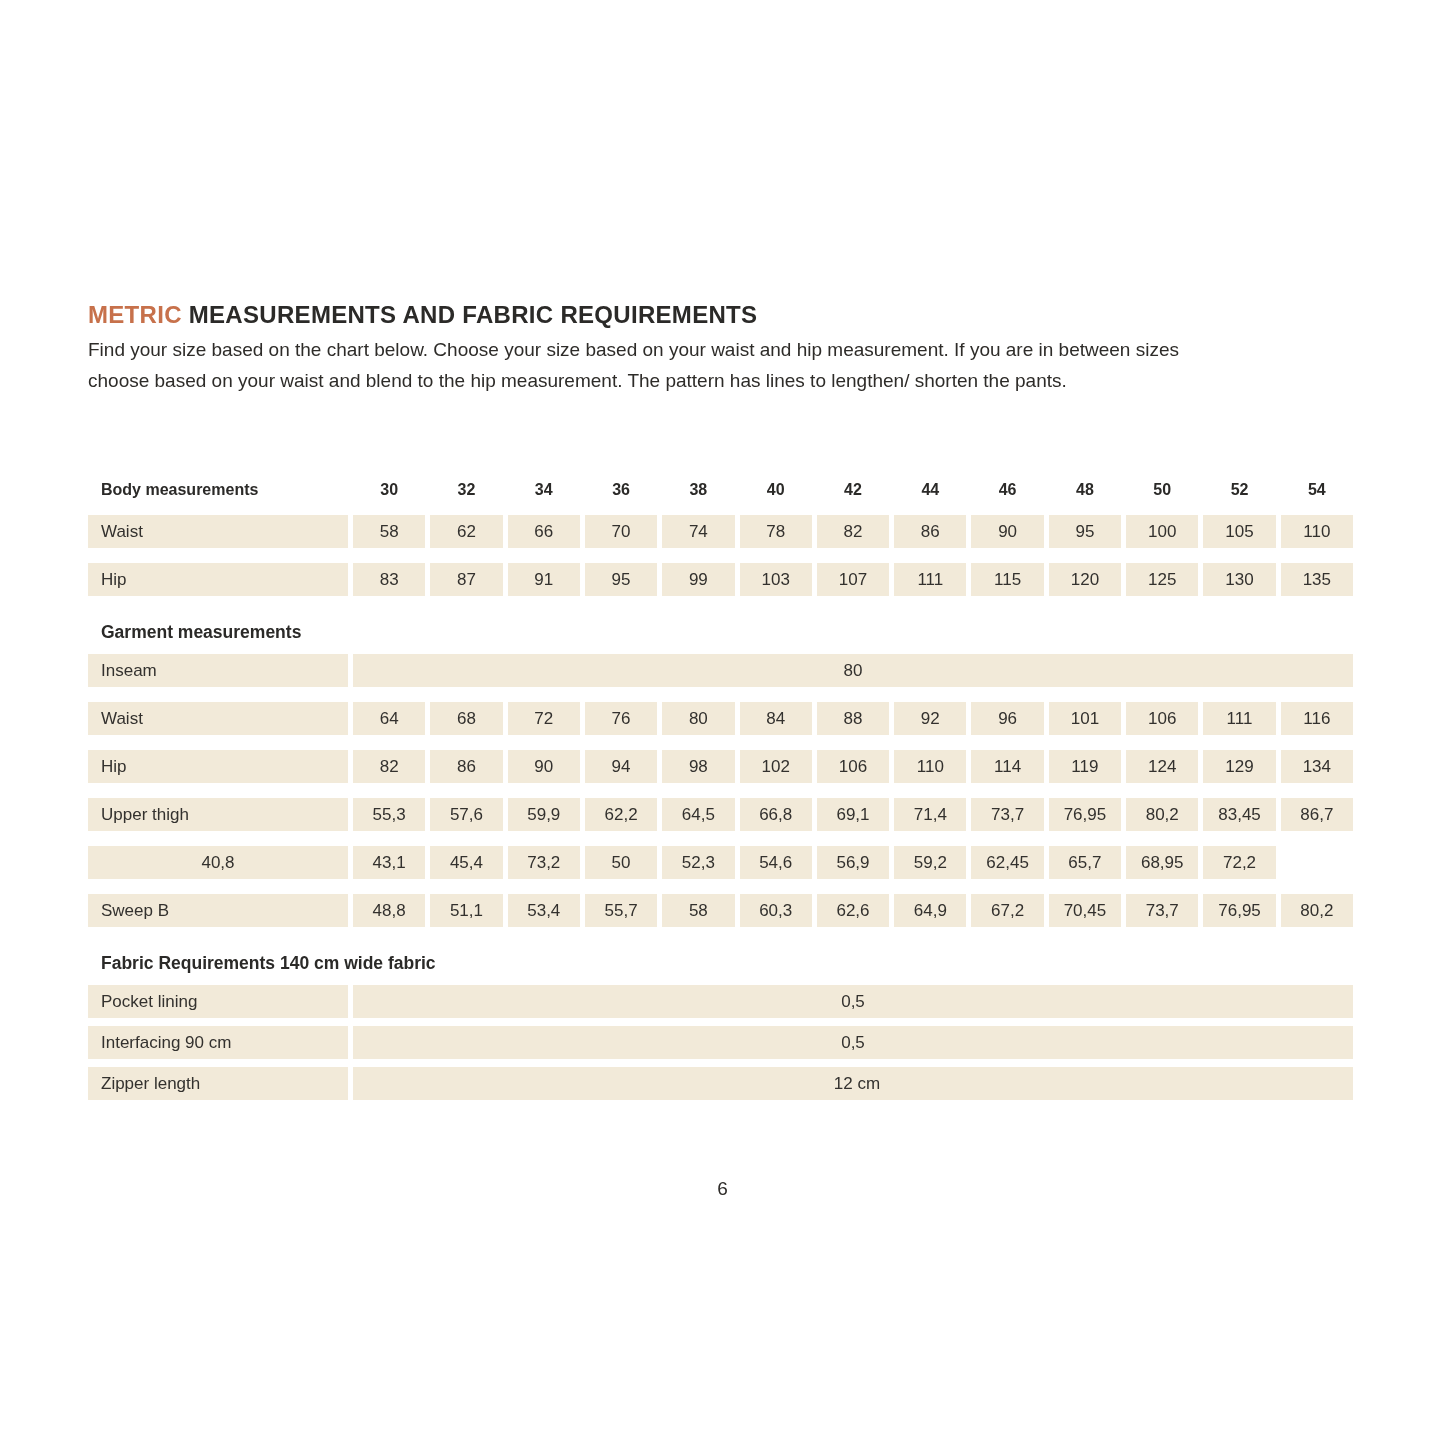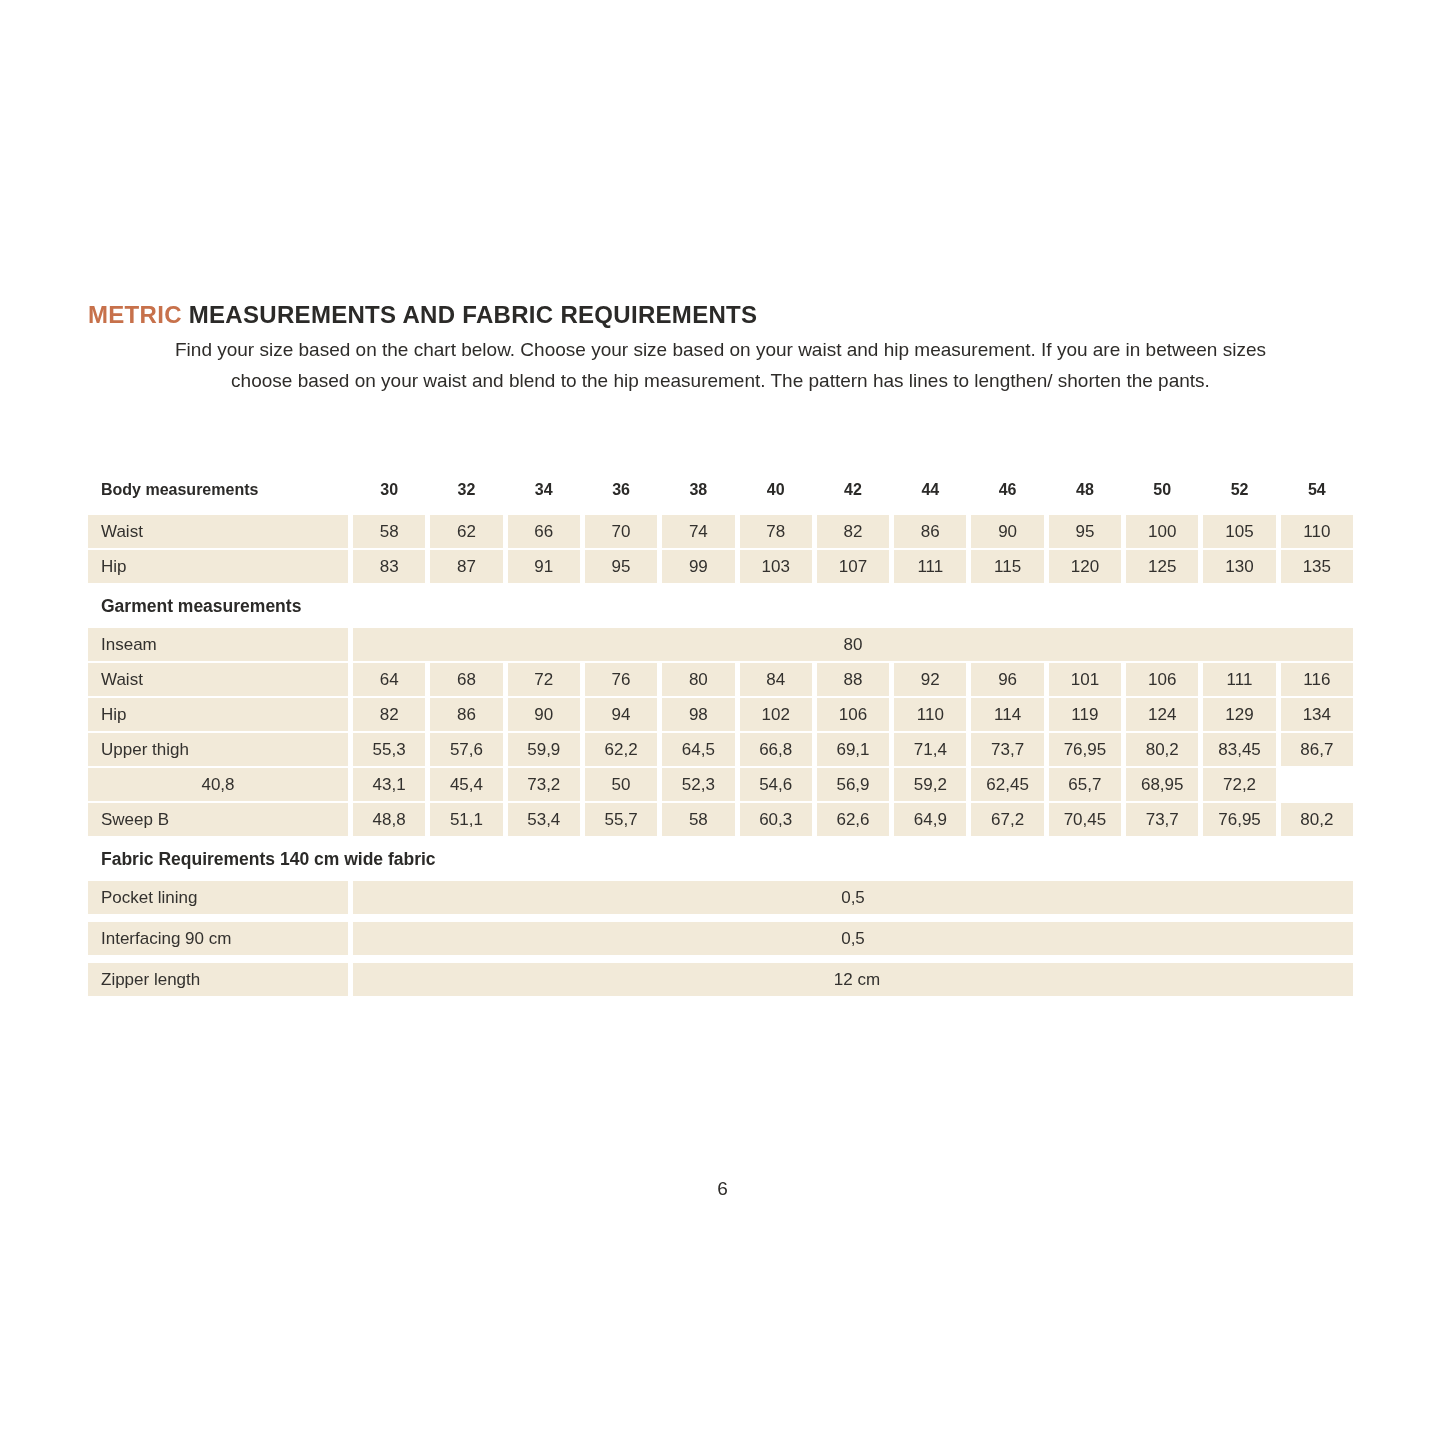--- a/index.html
+++ b/index.html
@@ -24,28 +24,28 @@
     color: #2b2a28;
     white-space: nowrap;
   }
   h1 .accent { color: #c7714b; }
   .intro {
     margin-top: 5px;
     font-size: 19px;
     line-height: 31px;
     color: #2e2c29;
   }
-  .intro div { white-space: nowrap; text-align: center; }
+  .intro div { white-space: nowrap; }
   .table { margin-top: 79px; width: 1265px; }
   .trow {
     display: grid;
     grid-template-columns: 260px repeat(13, 1fr);
     column-gap: 5px;
     height: 33px;
-    margin-bottom: 2px;
+    margin-bottom: 15px;
   }
   .cell {
     background: #f2ead9;
     display: flex;
     align-items: center;
     justify-content: center;
     font-size: 17px;
     color: #33312e;
   }
   .label-cell {

